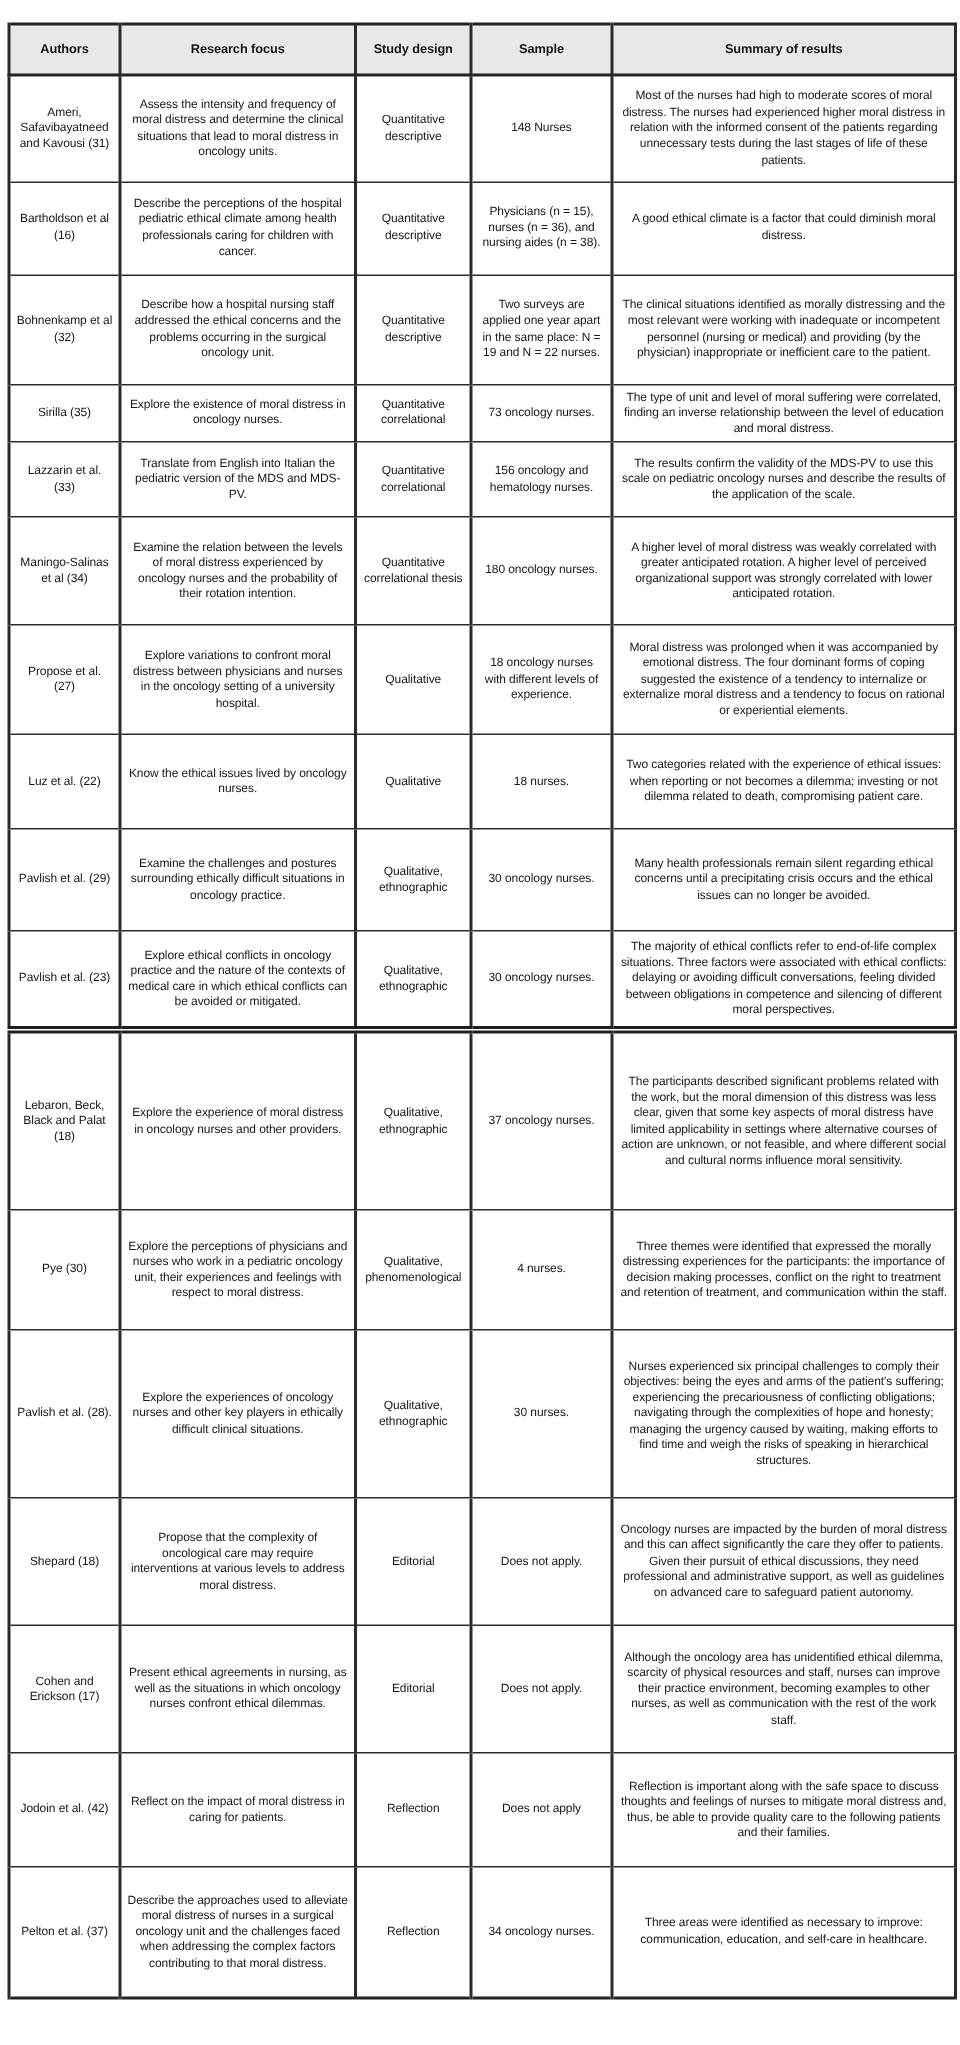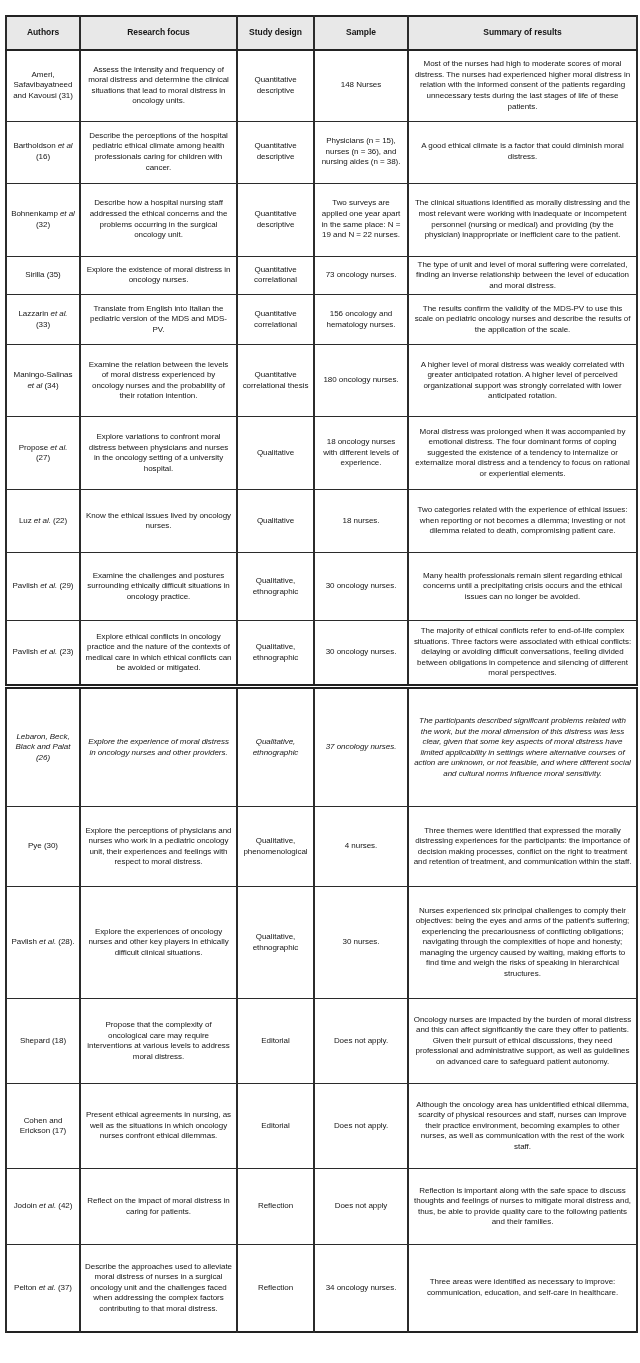--- a/index.html
+++ b/index.html
@@ -37,41 +37,41 @@
     padding: 3px 4px;
     word-wrap: break-word;
   }
   thead th {
     background: #e8e8e8;
     font-weight: bold;
     font-size: 8.5px;
     height: 26px;
     border-bottom: 2px solid #222222;
   }
-  tbody tr .it { font-style: italic; }
+  tbody tr .it { }
   
   tbody tr:nth-child(1)  { height: 71px; }
   tbody tr:nth-child(2)  { height: 62px; }
   tbody tr:nth-child(3)  { height: 73px; }
   tbody tr:nth-child(4)  { height: 38px; }
   tbody tr:nth-child(5)  { height: 50px; }
   tbody tr:nth-child(6)  { height: 72px; }
   tbody tr:nth-child(7)  { height: 73px; }
   tbody tr:nth-child(8)  { height: 63px; }
   tbody tr:nth-child(9)  { height: 68px; }
   tbody tr:nth-child(10) { height: 66px; }
   tbody tr:nth-child(11) { height: 120px; }
   tbody tr:nth-child(12) { height: 80px; }
   tbody tr:nth-child(13) { height: 112px; }
   tbody tr:nth-child(14) { height: 85px; }
   tbody tr:nth-child(15) { height: 85px; }
   tbody tr:nth-child(16) { height: 76px; }
   tbody tr:nth-child(17) { height: 87px; }
   
-  tbody tr.section-start td { border-top: 5px double #1f1f1f; font-style: italic; }
+  tbody tr.section-start td { border-top: 5px double #1f1f1f; }
 </style>
 </head>
 <body>
 
 <div class="page">
   <table class="studies">
     <colgroup>
       <col class="c-authors">
       <col class="c-focus">
       <col class="c-design">
@@ -152,21 +152,21 @@
           <td>Many health professionals remain silent regarding ethical concerns until a precipitating crisis occurs and the ethical issues can no longer be avoided.</td>
         </tr>
         <tr>
           <td><span>Pavlish </span><span class="it">et al.</span><span> (23)</span></td>
           <td>Explore ethical conflicts in oncology practice and the nature of the contexts of medical care in which ethical conflicts can be avoided or mitigated.</td>
           <td>Qualitative, ethnographic</td>
           <td>30 oncology nurses.</td>
           <td>The majority of ethical conflicts refer to end-of-life complex situations. Three factors were associated with ethical conflicts: delaying or avoiding difficult conversations, feeling divided between obligations in competence and silencing of different moral perspectives.</td>
         </tr>
         <tr class="section-start">
-          <td><span>Lebaron, Beck, Black and Palat (26)</span></td>
+          <td><span>Lebaron, Beck, Black and Palat (18)</span></td>
           <td>Explore the experience of moral distress in oncology nurses and other providers.</td>
           <td>Qualitative, ethnographic</td>
           <td>37 oncology nurses.</td>
           <td>The participants described significant problems related with the work, but the moral dimension of this distress was less clear, given that some key aspects of moral distress have limited applicability in settings where alternative courses of action are unknown, or not feasible, and where different social and cultural norms influence moral sensitivity.</td>
         </tr>
         <tr>
           <td><span>Pye (30)</span></td>
           <td>Explore the perceptions of physicians and nurses who work in a pediatric oncology unit, their experiences and feelings with respect to moral distress.</td>
           <td>Qualitative, phenomenological</td>
           <td>4 nurses.</td>

